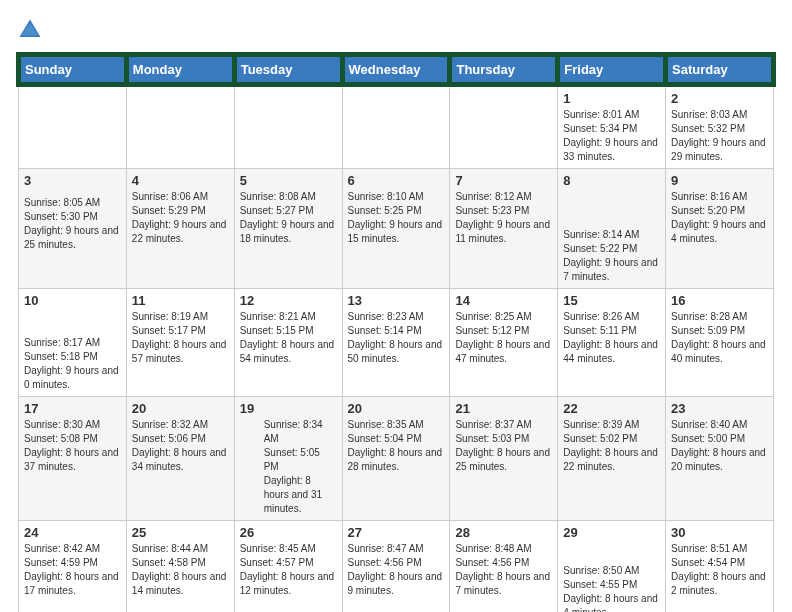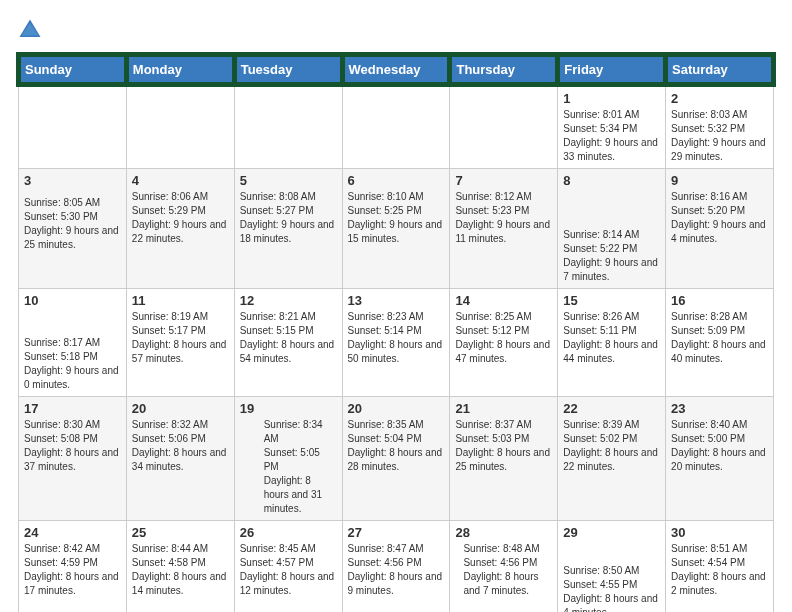--- a/index.html
+++ b/index.html
@@ -297,21 +297,21 @@
 Daylight: 8 hours and 12 minutes.</div>
         </td>
         <td>
           <span class="day-num">27</span>
           <div class="day-info" style="white-space: pre-line;">Sunrise: 8:47 AM
 Sunset: 4:56 PM
 Daylight: 8 hours and 9 minutes.</div>
         </td>
         <td>
           <span class="day-num">28</span>
-          <div class="day-info" style="white-space: pre-line; margin-left: 8px;">Sunrise: 8:48 AM
+          <div class="day-info" style="white-space: pre-line;">Sunrise: 8:48 AM
 Sunset: 4:56 PM
 Daylight: 8 hours and 7 minutes.</div>
         </td>
         <td>
           <span class="day-num">29</span>
           <div class="day-info" style="white-space: pre-line; margin-top: 24px;">Sunrise: 8:50 AM
 Sunset: 4:55 PM
 Daylight: 8 hours and 4 minutes.</div>
         </td>
         <td>

